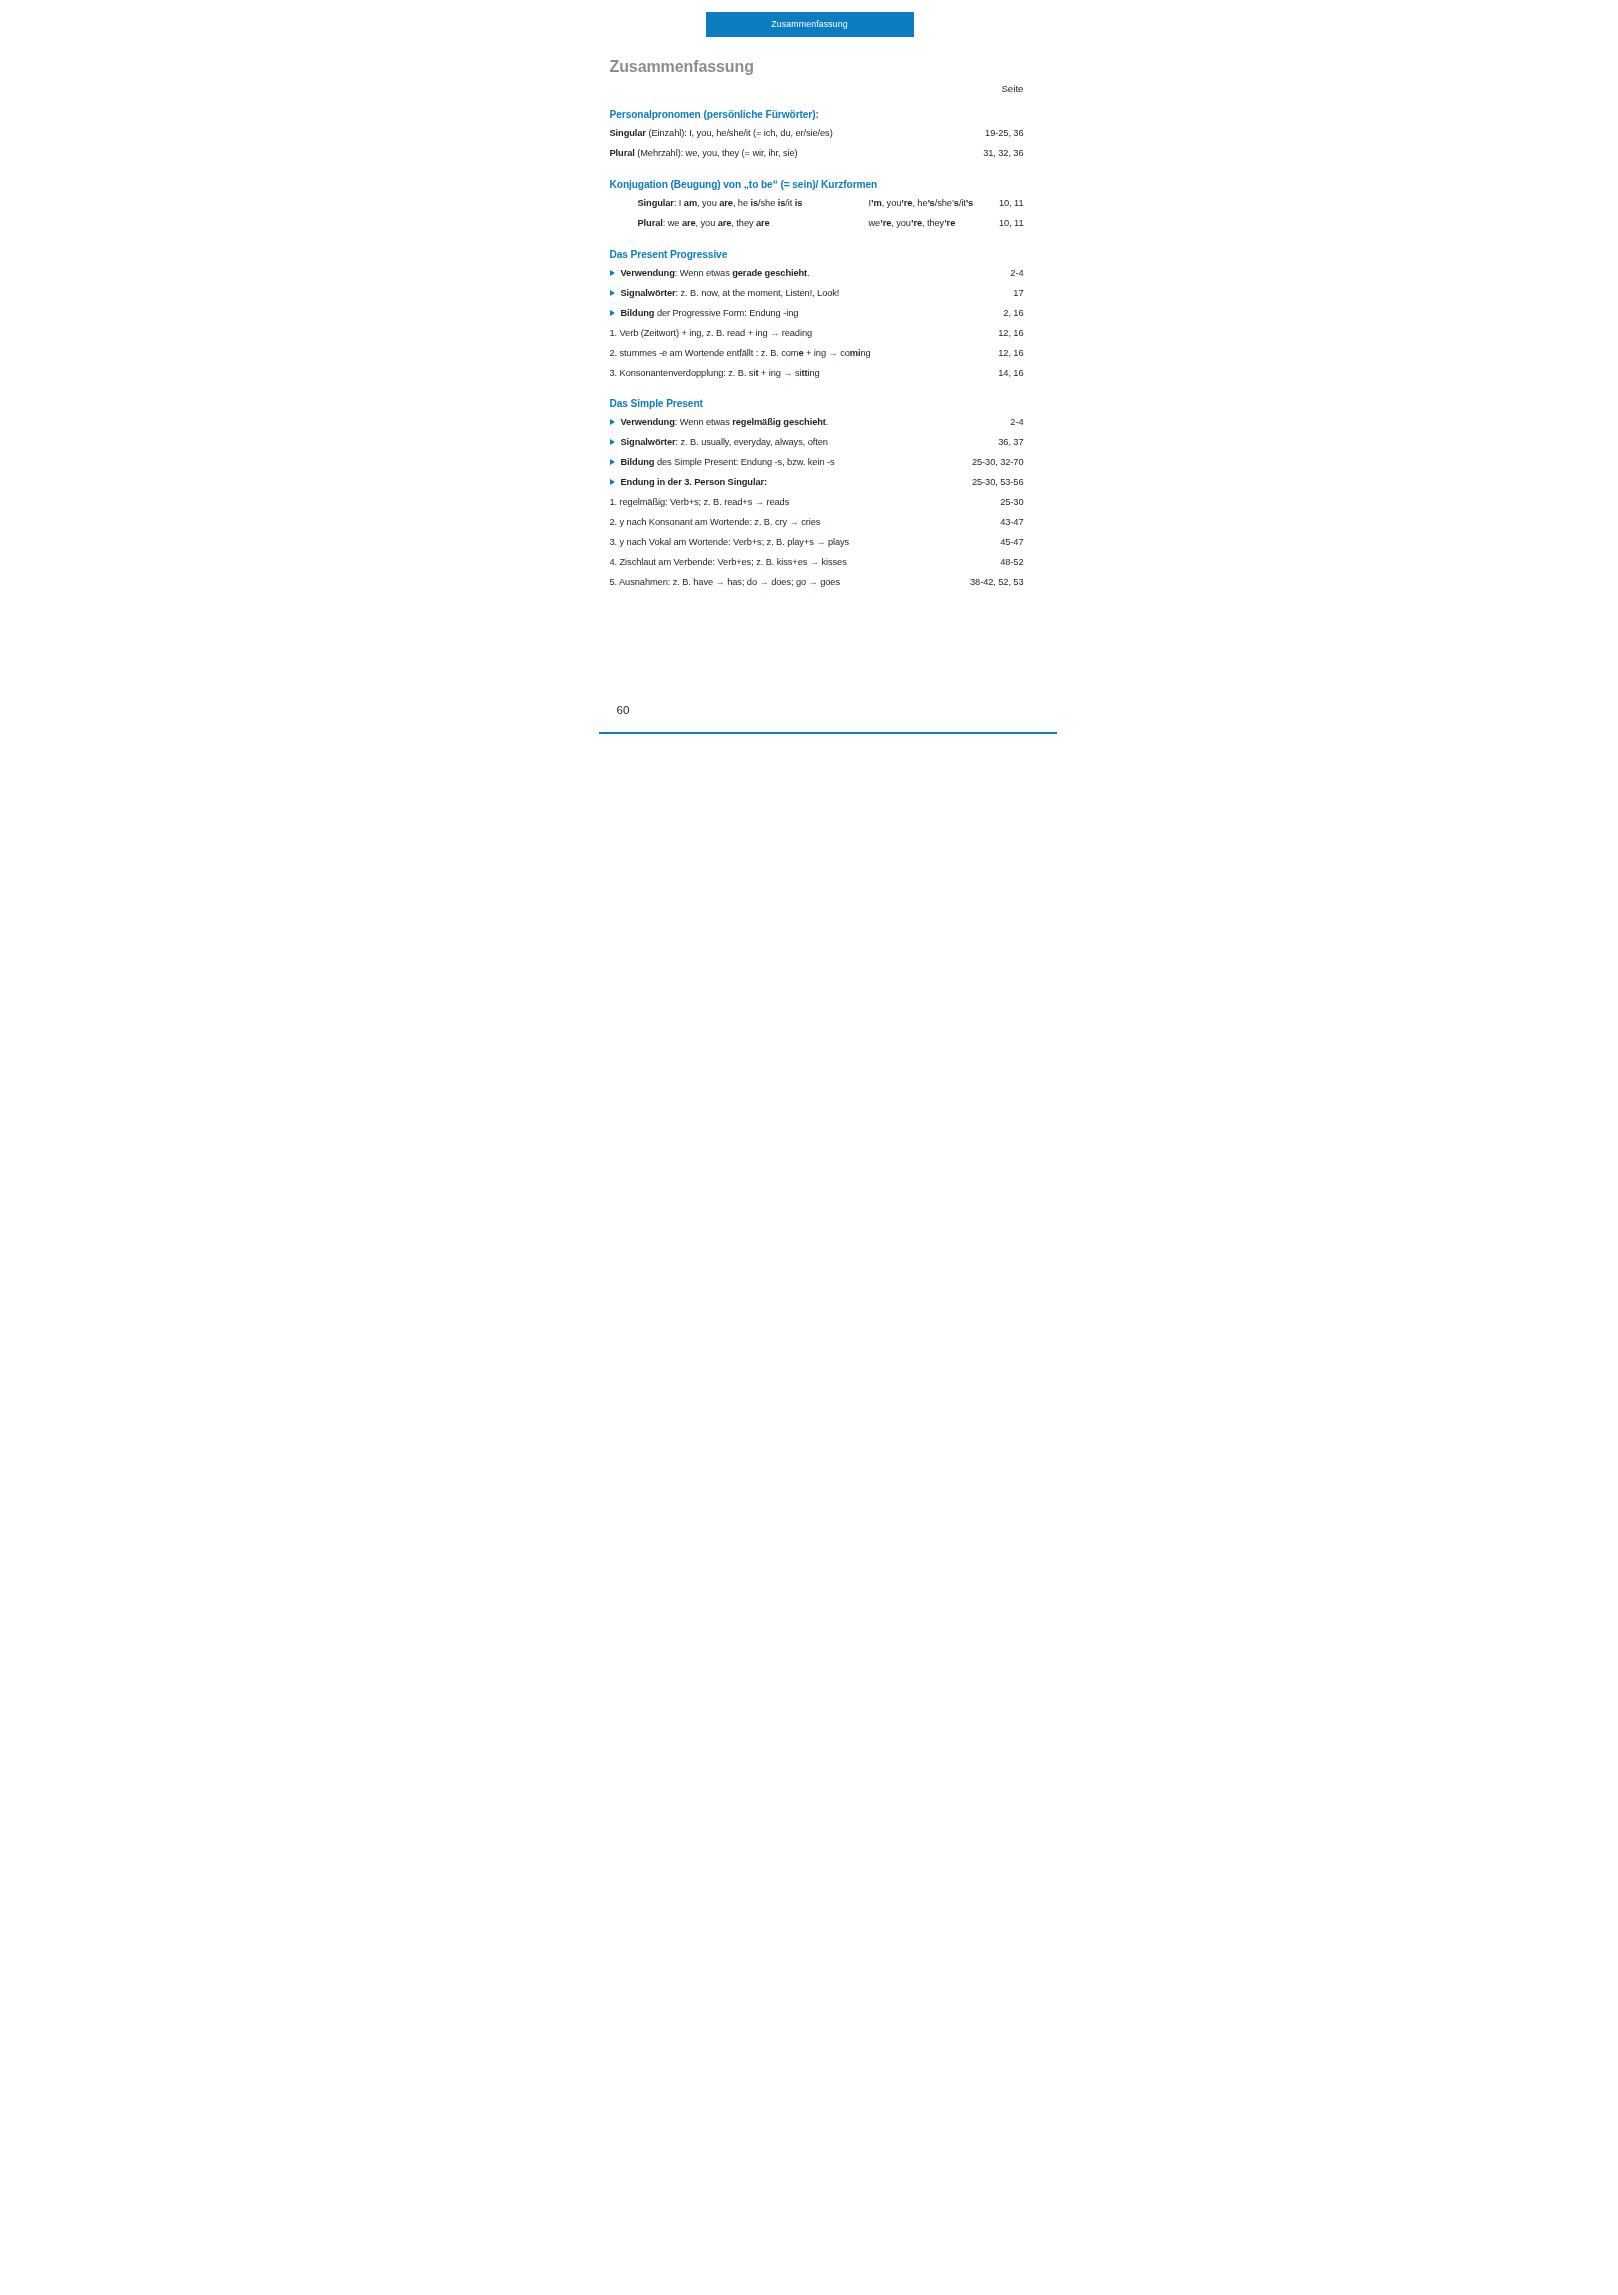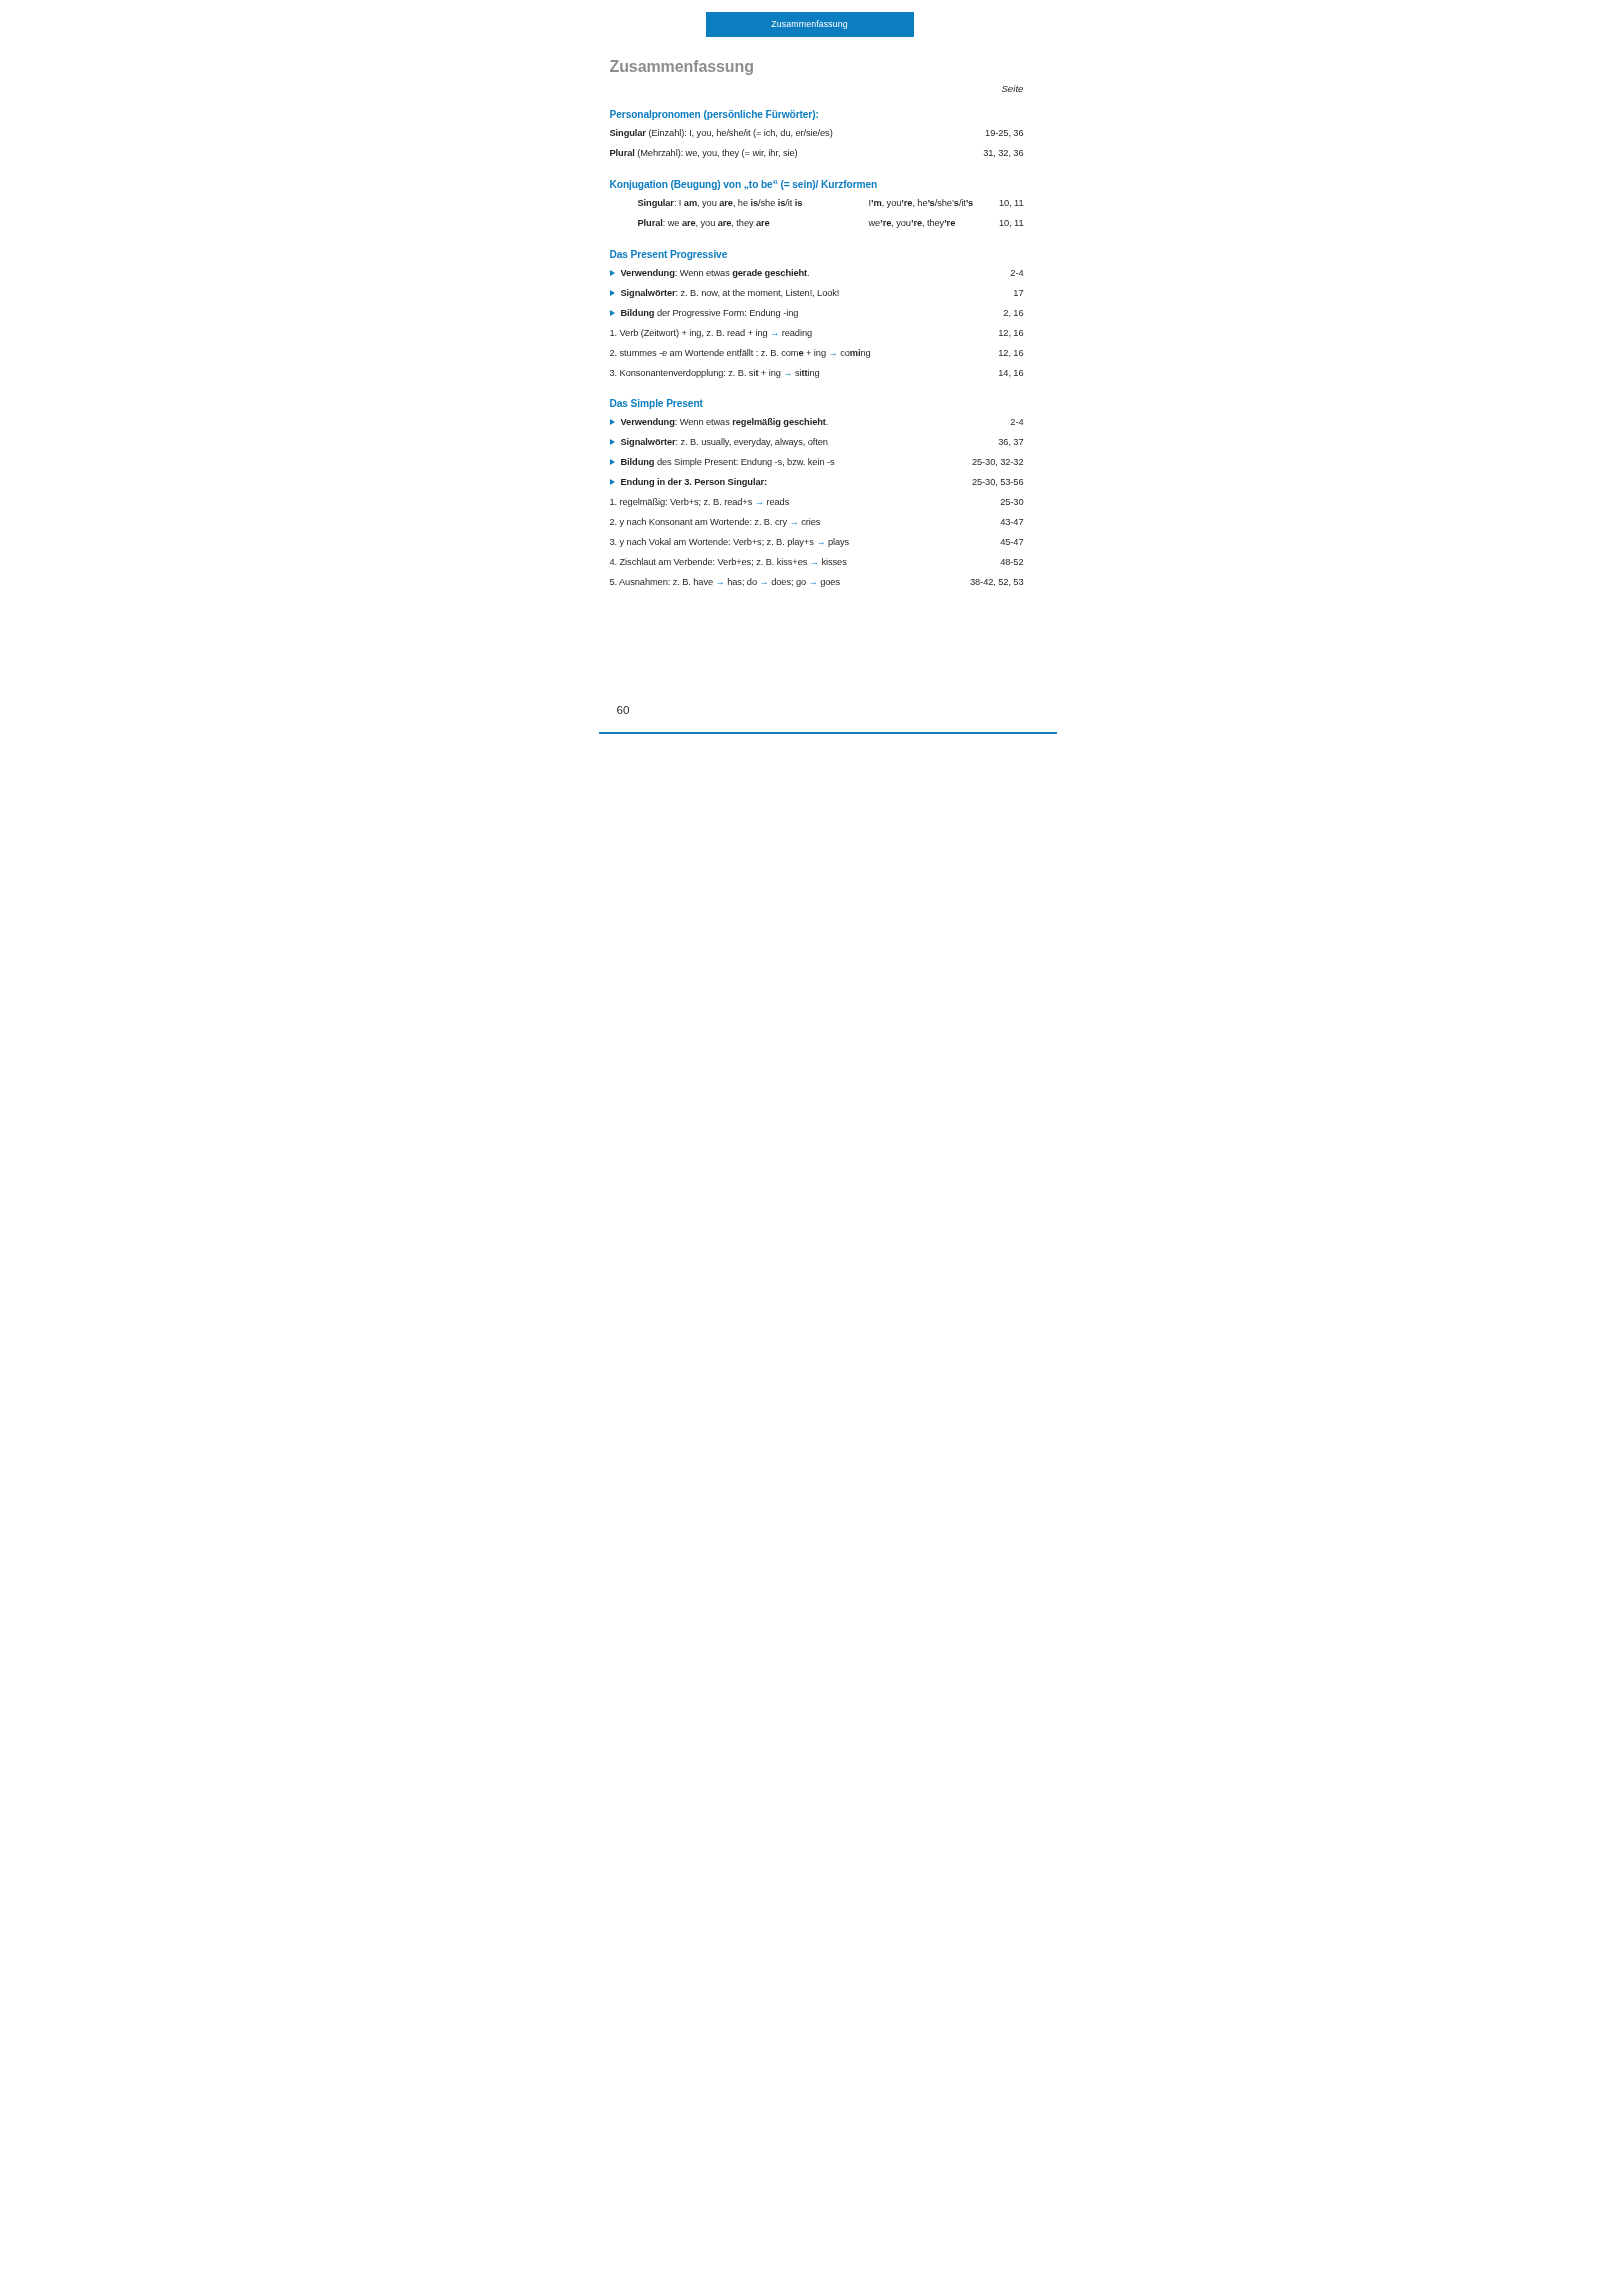--- a/index.html
+++ b/index.html
@@ -19,21 +19,21 @@
     font-size:8.8px;letter-spacing:0.1px;
   }
   #content{padding:0 40px 0 55px;}
   .page-title{
     margin-top:46px;
     font-size:16px;font-weight:bold;color:#8d8d8f;
     letter-spacing:-0.1px;
   }
   .seite{
     margin-top:6.5px;text-align:right;
-    font-size:9.7px;color:#231f20;font-style:italic;
+    font-size:9.7px;color:#231f20;
   }
   .s-heading{
     margin-top:15.7px;height:14px;
     font-size:10.2px;font-weight:bold;color:#0d7dc2;
     letter-spacing:-0.1px;white-space:nowrap;
   }
   .row{
     display:flex;align-items:center;height:20px;
     font-size:9.3px;letter-spacing:-0.1px;white-space:nowrap;
   }
@@ -139,21 +139,21 @@
             <span class="tri"></span>
           </span>
           <span class="main"><b>Signalwörter</b><span>: z. B. usually, everyday, always, often</span></span>
           <span class="pages">36, 37</span>
         </div>
         <div class="row">
           <span class="bullet">
             <span class="tri"></span>
           </span>
           <span class="main"><b>Bildung</b><span> des Simple Present: Endung -s, bzw. kein -s</span></span>
-          <span class="pages">25-30, 32-32</span>
+          <span class="pages">25-30, 32-70</span>
         </div>
         <div class="row">
           <span class="bullet">
             <span class="tri"></span>
           </span>
           <span class="main"><b>Endung in der 3. Person Singular:</b></span>
           <span class="pages">25-30, 53-56</span>
         </div>
         <div class="row">
           <span class="main"><span>1. regelmäßig: Verb+s; z. B. read+s </span><span class="blue">→</span><span> reads</span></span>

